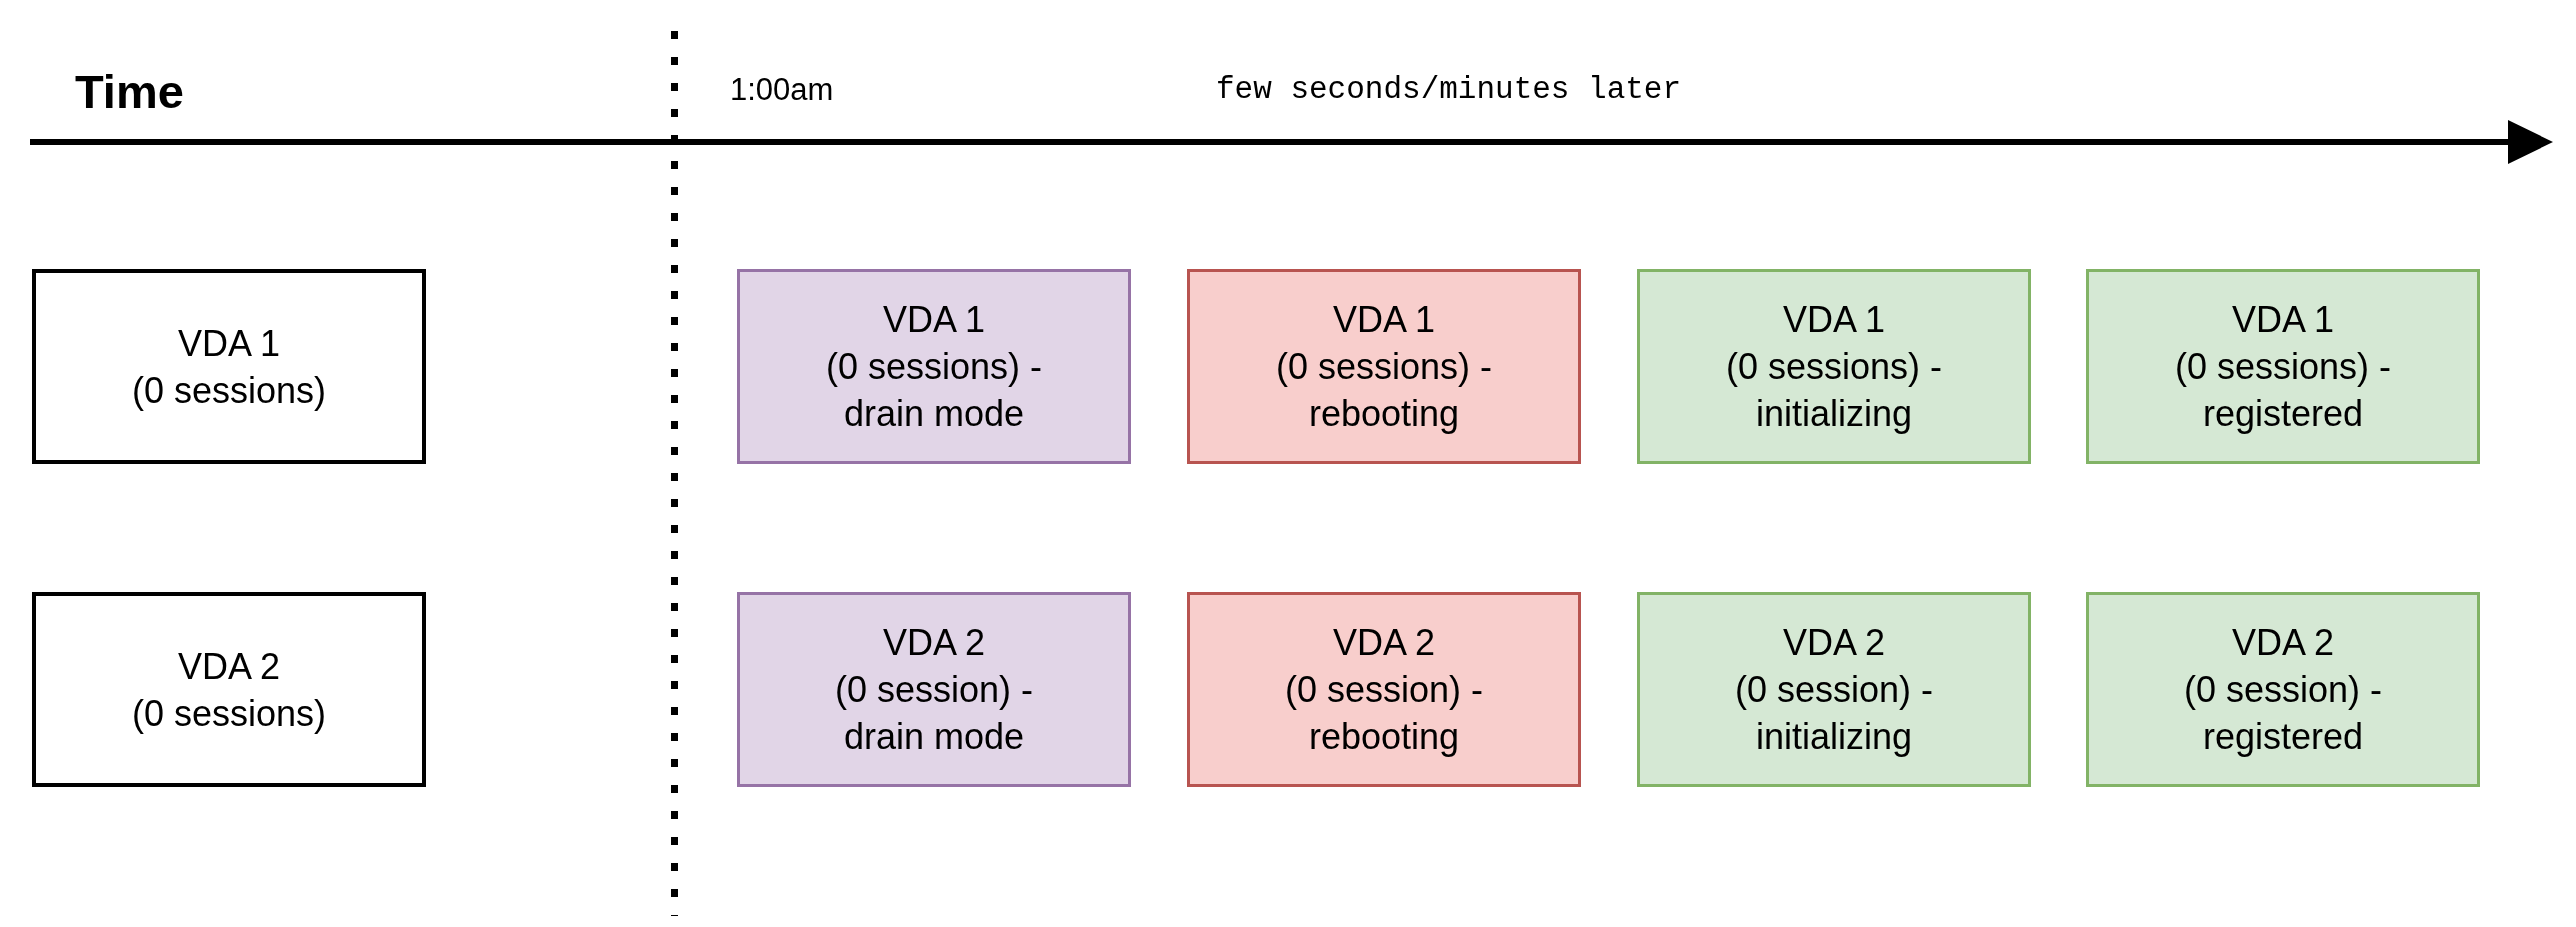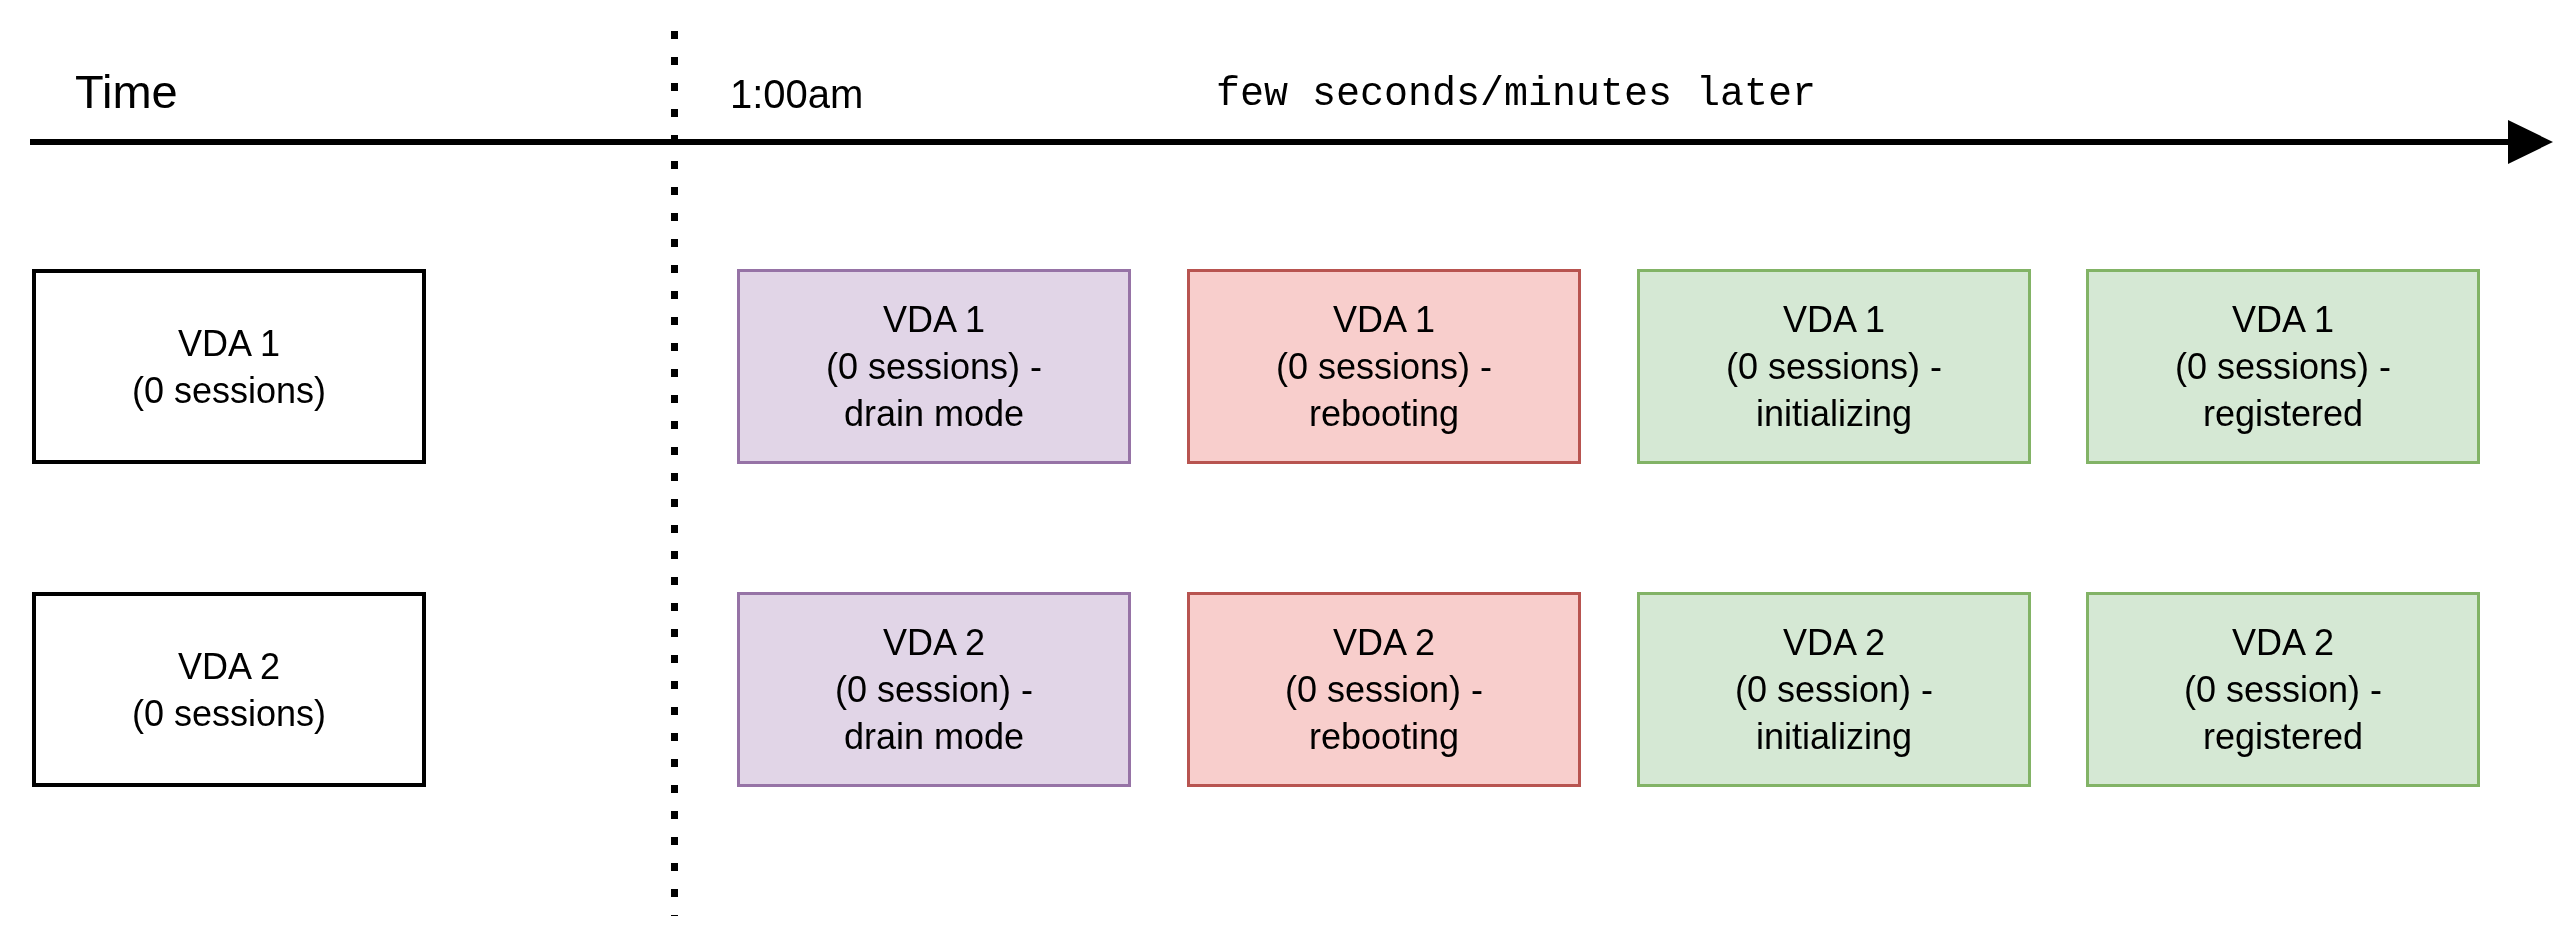--- a/index.html
+++ b/index.html
@@ -15,21 +15,21 @@
     font-family: "Liberation Sans", sans-serif;
     color: #000000;
   }
 
   
   .time-label {
     position: absolute;
     left: 75px;
     top: 64px;
     font-size: 47px;
-    font-weight: normal;
+    font-weight: bold;
     white-space: nowrap;
   }
   .axis-line {
     position: absolute;
     left: 30px;
     top: 139px;
     width: 2485px;
     height: 5.6px;
     background: #000000;
   }
@@ -51,21 +51,21 @@
     height: 885px;
     background: repeating-linear-gradient(
       to bottom,
       #000000 0px, #000000 8px,
       transparent 8px, transparent 26px
     );
   }
   .axis-tick-label {
     position: absolute;
     top: 72px;
-    font-size: 40px;
+    font-size: 31px;
     white-space: nowrap;
   }
   .start-label { left: 730px; }
   .later-label { left: 1216px; font-family: Liberation Mono, monospace; }
 
   
   .box {
     position: absolute;
     width: 394px;
     height: 195px;

